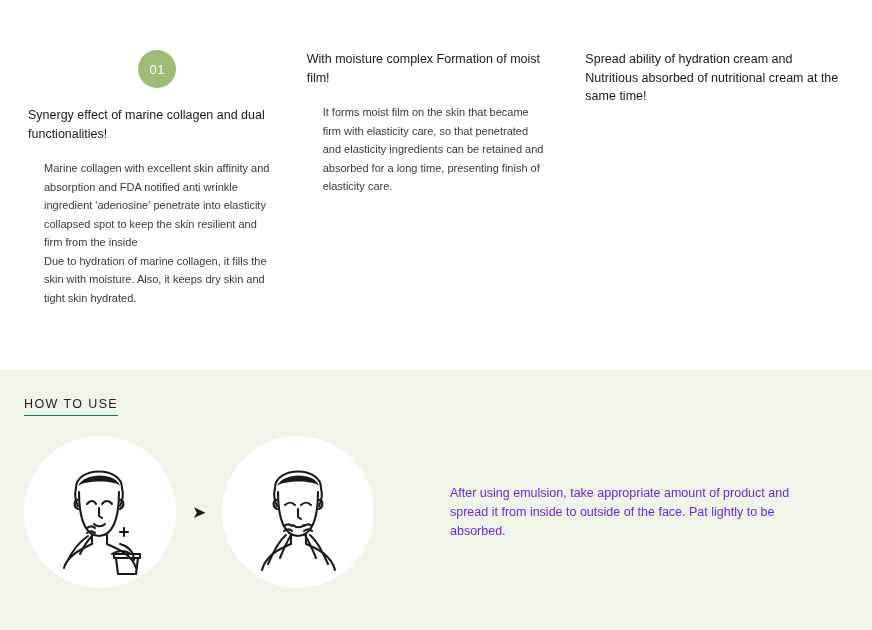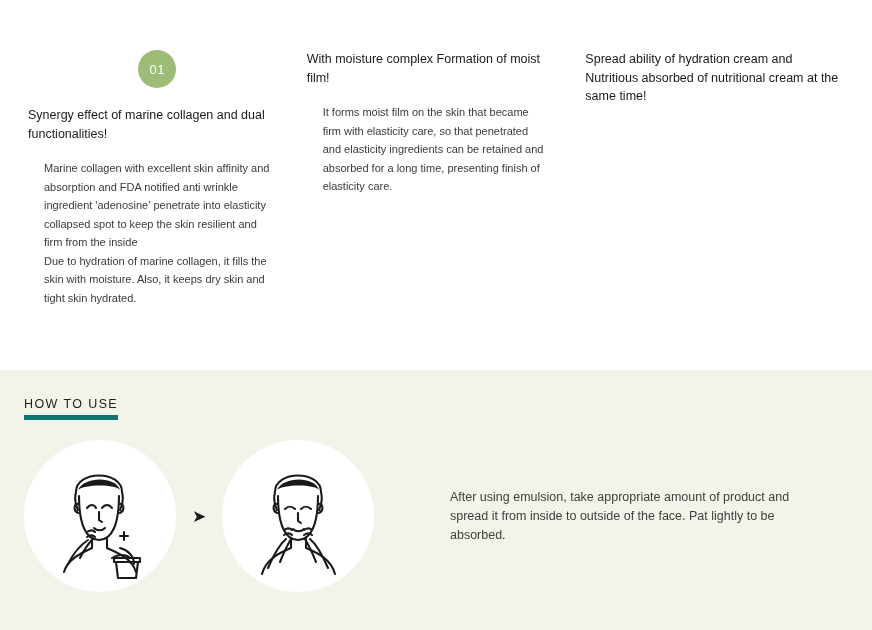--- a/index.html
+++ b/index.html
@@ -74,21 +74,21 @@
     width: 872px;
     height: 260px;
     background: #f1f4e9;
     padding: 24px 24px 0 24px;
   }
   .howto-heading {
     display: inline-block;
     font-size: 12.5px;
     letter-spacing: 1.4px;
     color: #222222;
-    border-bottom: 5px solid #0f766e;
+    border-bottom: 1px solid #0f766e;
     padding-bottom: 4px;
     margin: 0 0 4px 0;
   }
   .howto-body {
     display: flex;
     align-items: center;
     margin-top: 16px;
   }
   .illus-group {
     display: flex;
@@ -110,21 +110,21 @@
     text-align: center;
     color: #1a1a1a;
     font-size: 17px;
     line-height: 1;
   }
   .howto-text {
     margin-left: 76px;
     max-width: 370px;
     font-size: 12.5px;
     line-height: 19px;
-    color: #404040;
+    color: #6d28d9;
     white-space: pre-line;
   }
 </style>
 </head>
 <body>
 
 <div id="page">
 
   <div class="features">
 

